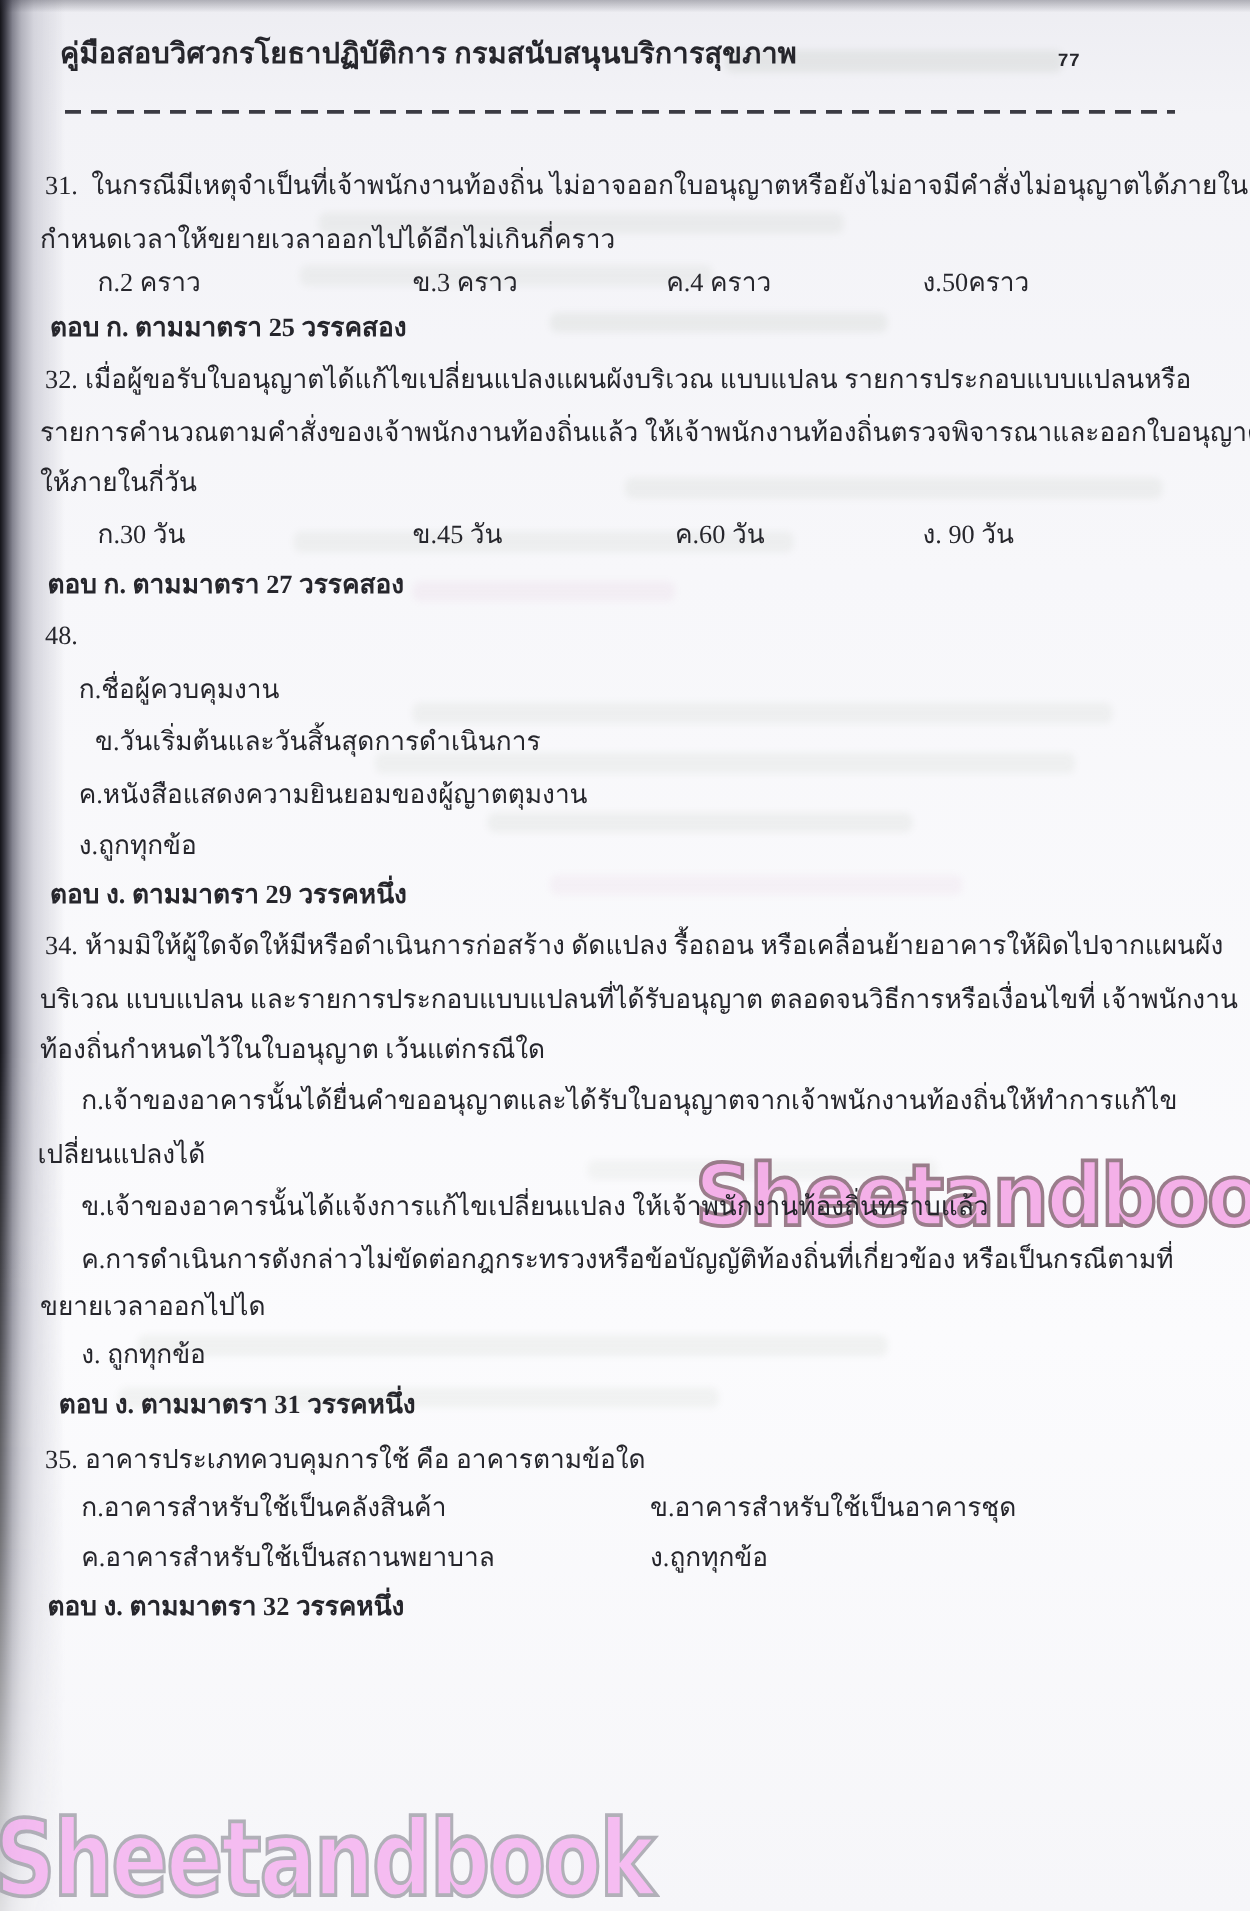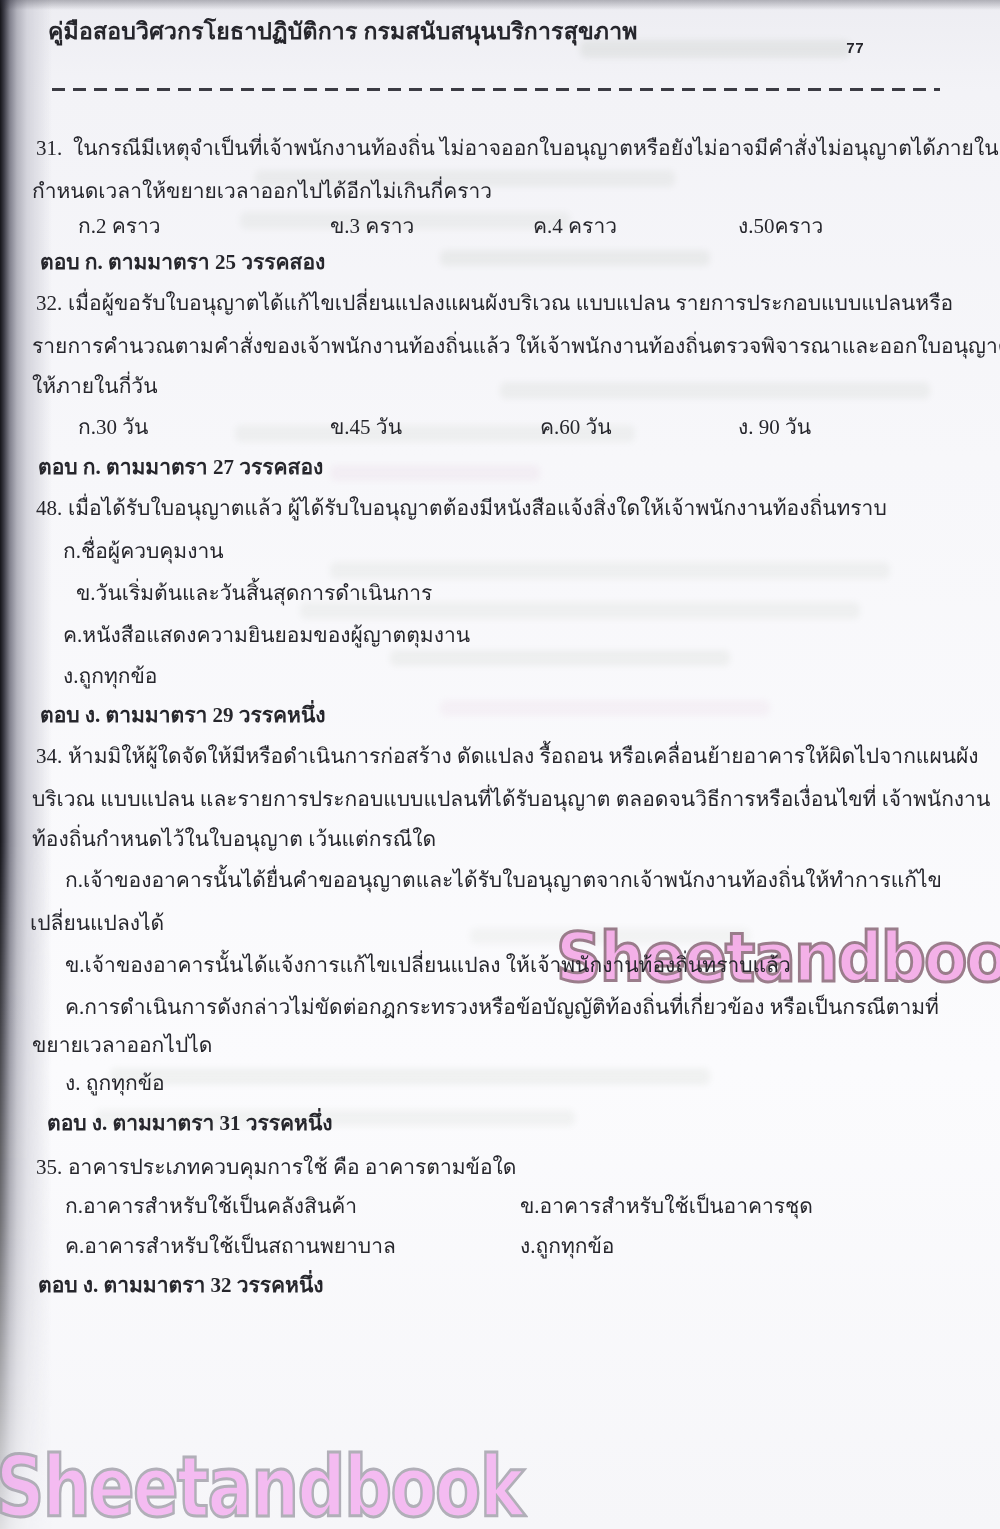--- a/index.html
+++ b/index.html
@@ -68,21 +68,21 @@
   <div class="smudge" style="left:300px;top:602px;width:560px;height:17px;opacity:.07"></div>
   <div class="smudge" style="left:390px;top:650px;width:340px;height:16px;opacity:.08"></div>
   <div class="smudge pink" style="left:440px;top:700px;width:330px;height:16px;opacity:.08"></div>
   <div class="smudge" style="left:470px;top:928px;width:280px;height:16px;opacity:.06"></div>
   <div class="smudge" style="left:110px;top:1068px;width:600px;height:17px;opacity:.08"></div>
   <div class="smudge" style="left:95px;top:1110px;width:480px;height:16px;opacity:.07"></div>
 
   <div class="watermark wm-mid">Sheetandbook</div>
   <div class="watermark wm-bottom">Sheetandbook</div>
 
-  <div class="ln hdr" style="left:48px;top:17px">คู่มือสอบวิศวกรโยธาปฏิบัติการ กรมสนับสนุนบริการสุขภาพ</div>
+  <div class="ln hdr" style="left:48px;top:28px">คู่มือสอบวิศวกรโยธาปฏิบัติการ กรมสนับสนุนบริการสุขภาพ</div>
   <div class="ln pgnum" style="left:846px;top:35px">77</div>
   <div class="dashline"></div>
 
   <div class="ln" style="left:36px;top:133px">31.</div>
   <div class="ln" style="left:73px;top:133px">ในกรณีมีเหตุจำเป็นที่เจ้าพนักงานท้องถิ่น ไม่อาจออกใบอนุญาตหรือยังไม่อาจมีคำสั่งไม่อนุญาตได้ภายใน</div>
   <div class="ln" style="left:32px;top:176px">กำหนดเวลาให้ขยายเวลาออกไปได้อีกไม่เกินกี่คราว</div>
   <div class="ln" style="top:211px;left:0">
     <span class="opt" style="left:78px">ก.2 คราว</span>
     <span class="opt" style="left:330px">ข.3 คราว</span>
     <span class="opt" style="left:533px">ค.4 คราว</span>
@@ -96,21 +96,20 @@
   <div class="ln" style="left:32px;top:371px">ให้ภายในกี่วัน</div>
   <div class="ln" style="top:412px;left:0">
     <span class="opt" style="left:78px">ก.30 วัน</span>
     <span class="opt" style="left:330px">ข.45 วัน</span>
     <span class="opt" style="left:540px">ค.60 วัน</span>
     <span class="opt" style="left:738px">ง. 90 วัน</span>
   </div>
   <div class="ln bold" style="left:38px;top:452px">ตอบ ก. ตามมาตรา 27 วรรคสอง</div>
 
   <div class="ln" style="left:36px;top:493px">48.</div>
-  <div class="ln" style="left:68px;top:493px">เมื่อได้รับใบอนุญาตแล้ว ผู้ได้รับใบอนุญาตต้องมีหนังสือแจ้งสิ่งใดให้เจ้าพนักงานท้องถิ่นทราบ</div>
   <div class="ln" style="left:63px;top:536px">ก.ชื่อผู้ควบคุมงาน</div>
   <div class="ln" style="left:76px;top:578px">ข.วันเริ่มต้นและวันสิ้นสุดการดำเนินการ</div>
   <div class="ln" style="left:63px;top:620px">ค.หนังสือแสดงความยินยอมของผู้ญาตตุมงาน</div>
   <div class="ln" style="left:63px;top:661px">ง.ถูกทุกข้อ</div>
   <div class="ln bold" style="left:40px;top:700px">ตอบ ง. ตามมาตรา 29 วรรคหนึ่ง</div>
 
   <div class="ln" style="left:36px;top:741px">34.</div>
   <div class="ln" style="left:68px;top:741px">ห้ามมิให้ผู้ใดจัดให้มีหรือดำเนินการก่อสร้าง ดัดแปลง รื้อถอน หรือเคลื่อนย้ายอาคารให้ผิดไปจากแผนผัง</div>
   <div class="ln" style="left:32px;top:824px">ท้องถิ่นกำหนดไว้ในใบอนุญาต เว้นแต่กรณีใด</div>
   <div class="ln" style="left:32px;top:784px">บริเวณ แบบแปลน และรายการประกอบแบบแปลนที่ได้รับอนุญาต ตลอดจนวิธีการหรือเงื่อนไขที่ เจ้าพนักงาน</div>

